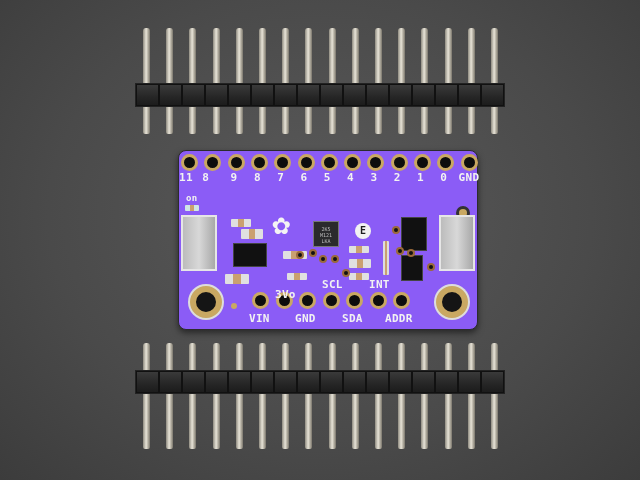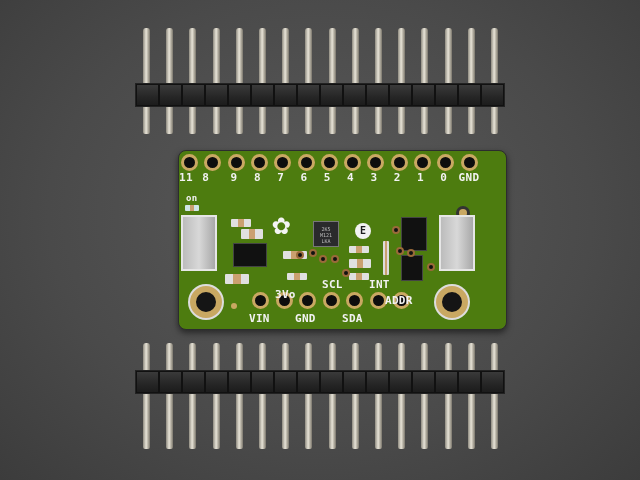--- a/index.html
+++ b/index.html
@@ -6,22 +6,22 @@
   body{width:640px;height:480px;overflow:hidden;position:relative;
        background:radial-gradient(ellipse at 50% 45%, #5a5a5a 0%, #4a4a4a 60%, #3c3c3c 100%);
        font-family:"DejaVu Sans Mono", monospace;}
   .header{position:absolute;left:135px;width:370px;}
   .header .pin{position:absolute;width:7px;border-radius:3px 3px 2px 2px;
        background:linear-gradient(90deg,#8f8b80 0%,#e8e4d8 45%,#b8b3a6 70%,#7a766c 100%);}
   .header .bar{position:absolute;left:0;width:370px;height:24px;display:flex;
        background:#111;border:1px solid #222;box-sizing:border-box;}
   .header .seg{flex:1;margin:1px;background:linear-gradient(180deg,#3a3a3a,#262626 60%,#1c1c1c);}
   .board{position:absolute;left:178px;top:150px;width:298px;height:178px;
-       background:#4d7c0f;border-radius:8px;border:1.5px solid #2c2c2e;
-       box-shadow:0 3px 6px rgba(0,0,0,.5);padding-left:29px;}
+       background:#8b5cf6;border-radius:8px;border:1.5px solid #2c2c2e;
+       box-shadow:0 3px 6px rgba(0,0,0,.5);}
   .pad{position:absolute;width:11px;height:11px;border-radius:50%;
        border:3px solid #c9a862;background:#0d0d0d;box-sizing:content-box;}
   .mhole{position:absolute;width:20px;height:20px;border-radius:50%;
        border:6px solid #c9a862;background:#151515;
        box-shadow:0 0 0 2px #ddd;}
   .lbl{position:absolute;color:#f2f2f2;font-weight:bold;font-size:11px;
        white-space:nowrap;letter-spacing:0.3px;}
   .title{position:absolute;left:0;width:298px;text-align:center;color:#f2f2f2;font-weight:bold;}
   .conn{position:absolute;width:36px;height:56px;background:linear-gradient(90deg,#bcbcbc,#d8d8d8 50%,#a8a8a8);
        border:2px solid #e6e6e6;box-sizing:border-box;}
@@ -197,14 +197,14 @@
       <div class="pad" style="left: 167px; top: 141px;"></div>
       <div class="pad" style="left: 190.5px; top: 141px;"></div>
       <div class="pad" style="left: 214px; top: 141px;"></div>
     </div>
   <div class="lbl" style="left:96px;top:137px;">3Vo</div>
   <div class="lbl" style="left:143px;top:127px;">SCL</div>
   <div class="lbl" style="left:190px;top:127px;">INT</div>
   <div class="lbl" style="left:70px;top:161px;">VIN</div>
   <div class="lbl" style="left:116px;top:161px;">GND</div>
   <div class="lbl" style="left:163px;top:161px;">SDA</div>
-  <div class="lbl" style="left:206px;top:143px;text-align:center;">ADDR</div>
+  <div class="lbl" style="left:206px;top:161px;text-align:center;">ADDR</div>
 </div>
 
 </body></html>

